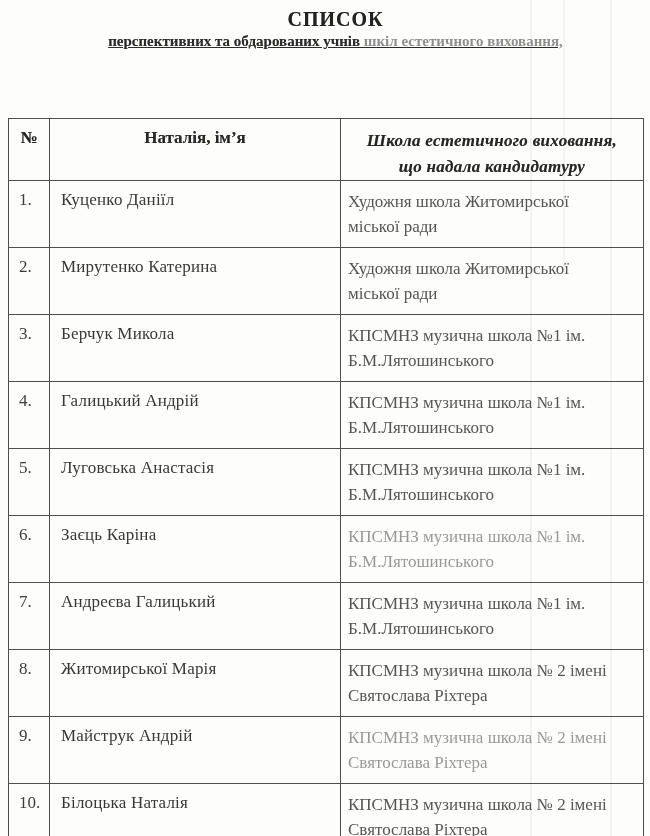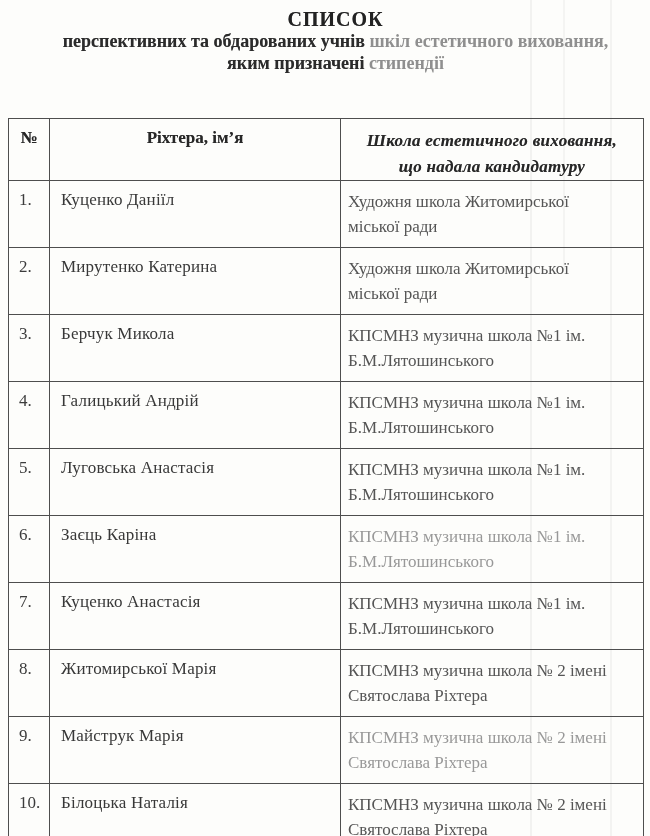--- a/index.html
+++ b/index.html
@@ -36,25 +36,26 @@
   }
   .doc-title {
     font-size: 20px;
     font-weight: bold;
     letter-spacing: 1px;
     line-height: 24px;
     color: #222222;
     text-shadow: 0 0 0.5px rgba(30,30,30,0.55);
   }
   .subtitle {
-    font-size: 18px;
+    font-size: 15px;
     font-weight: bold;
     line-height: 21.5px;
     color: #2b2b2b;
     text-shadow: 0 0 0.4px rgba(40,40,40,0.45);
+    text-decoration: underline;
   }
   .faded { color: #8f8f8f; text-shadow: none; }
 
   table.list-table {
     position: absolute;
     left: 8px;
     top: 118px;
     width: 635px;
     border-collapse: collapse;
     table-layout: fixed;
@@ -100,37 +101,33 @@
 
   <div class="artifact-v art1"></div>
   <div class="artifact-v art2"></div>
   <div class="artifact-v art3"></div>
 
   <div class="title-block">
     <div class="doc-title">СПИСОК</div>
     <div class="subtitle">
       <span>перспективних та обдарованих учнів</span>
       <span class="faded">шкіл естетичного виховання,</span>
-    </div>
-    <div class="subtitle">
-      <span>яким призначені</span>
-      <span class="faded">стипендії</span>
     </div>
   </div>
 
   <table class="list-table">
     <colgroup>
       <col class="col-num">
         <col class="col-name">
         <col class="col-school">
     </colgroup>
     <tbody>
         <tr class="header-row">
       <th>№</th>
-      <th>Ріхтера, ім’я</th>
+      <th>Наталія, ім’я</th>
       <th>
         <div class="hline">Школа естетичного виховання,</div>
         <div class="hline">що надала кандидатуру</div>
       </th>
     </tr>
 
     <tr class="data-row">
       <td class="c-num">1.</td>
       <td class="c-name">Куценко Даніїл</td>
       <td class="c-school">
@@ -179,39 +176,39 @@
       <td class="c-num">6.</td>
       <td class="c-name">Заєць Каріна</td>
       <td class="c-school faded">
         <div class="sl">КПСМНЗ музична школа №1 ім.</div>
         <div class="sl">Б.М.Лятошинського</div>
       </td>
     </tr>
 
     <tr class="data-row">
       <td class="c-num">7.</td>
-      <td class="c-name">Куценко Анастасія</td>
+      <td class="c-name">Андреєва Галицький</td>
       <td class="c-school">
         <div class="sl">КПСМНЗ музична школа №1 ім.</div>
         <div class="sl">Б.М.Лятошинського</div>
       </td>
     </tr>
 
     <tr class="data-row">
       <td class="c-num">8.</td>
       <td class="c-name">Житомирської Марія</td>
       <td class="c-school">
         <div class="sl">КПСМНЗ музична школа № 2 імені</div>
         <div class="sl">Святослава Ріхтера</div>
       </td>
     </tr>
 
     <tr class="data-row">
       <td class="c-num">9.</td>
-      <td class="c-name">Майструк Марія</td>
+      <td class="c-name">Майструк Андрій</td>
       <td class="c-school faded">
         <div class="sl">КПСМНЗ музична школа № 2 імені</div>
         <div class="sl">Святослава Ріхтера</div>
       </td>
     </tr>
 
     <tr class="data-row last">
       <td class="c-num">10.</td>
       <td class="c-name">Білоцька Наталія</td>
       <td class="c-school">

